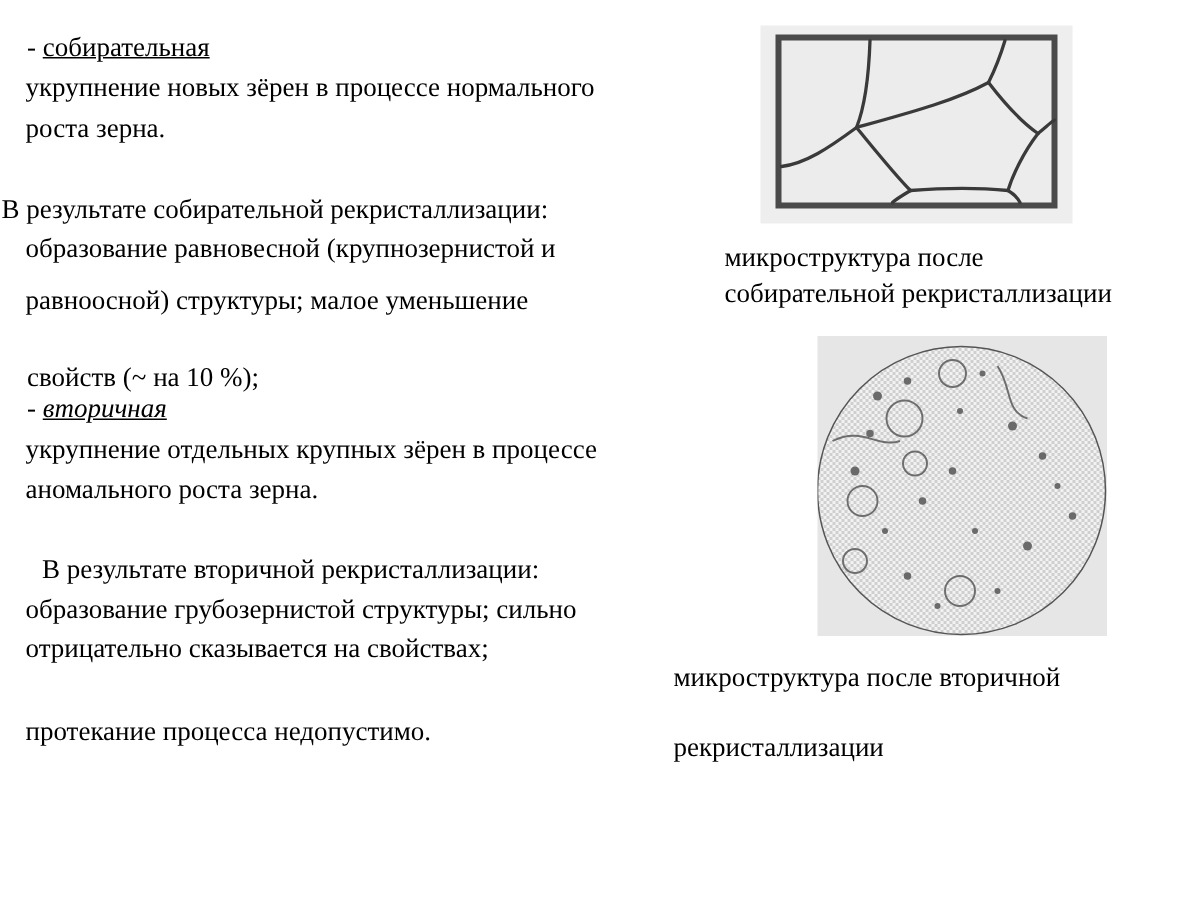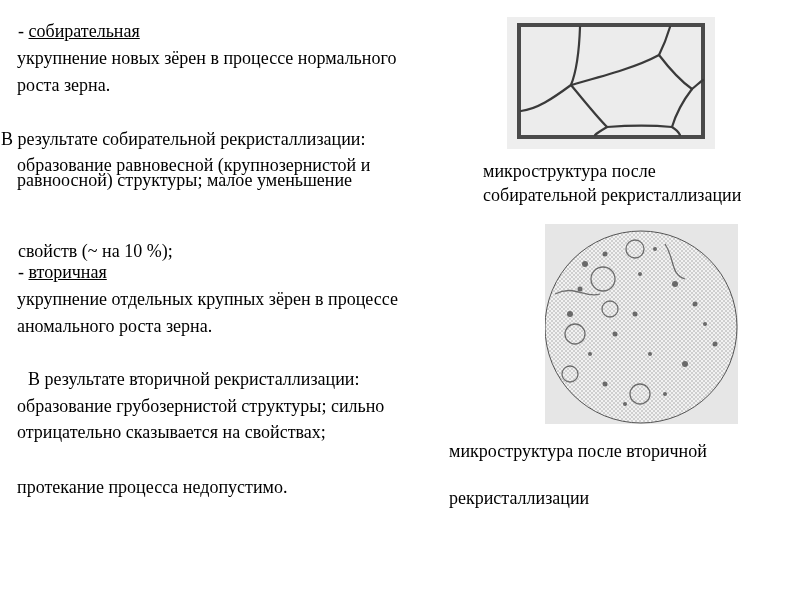--- a/index.html
+++ b/index.html
@@ -14,24 +14,24 @@
 </head>
 <body>
 
 <div class="line" style="left:18px; top:21px;">
   <span> - </span><span class="u">собирательная</span>
 </div>
 <div class="line" style="left:17px; top:48px;">укрупнение новых зёрен в процессе нормального</div>
 <div class="line" style="left:17px; top:75px;text-align:right;">роста зерна.</div>
 <div class="line" style="left:1px; top:129px;">В результате собирательной рекристаллизации:</div>
 <div class="line" style="left:17px; top:155px;">образование равновесной  (крупнозернистой  и</div>
-<div class="line" style="left:17px; top:170px;">равноосной) структуры; малое уменьшение</div>
+<div class="line" style="left:17px; top:190px;">равноосной) структуры; малое уменьшение</div>
 <div class="line" style="left:18px; top:209px;margin-top:32px;">свойств (~ на 10 %);</div>
 
-<div class="line" style="left:18px; top:262px;">
+<div class="line" style="left:18px; top:262px;font-style:italic;">
   <span> - </span><span class="u">вторичная</span>
 </div>
 <div class="line" style="left:17px; top:289px;">укрупнение отдельных крупных зёрен в процессе</div>
 <div class="line" style="left:17px; top:316px;">аномального роста зерна.</div>
 <div class="line" style="left:28px; top:369px;">В результате вторичной рекристаллизации:</div>
 <div class="line" style="left:17px; top:396px;">образование грубозернистой структуры; сильно</div>
 <div class="line" style="left:17px; top:422px;">отрицательно сказывается на свойствах;</div>
 <div class="line" style="left:17px; top:449px;margin-top:28px;">протекание процесса недопустимо.</div>
 
 <div class="img1">

